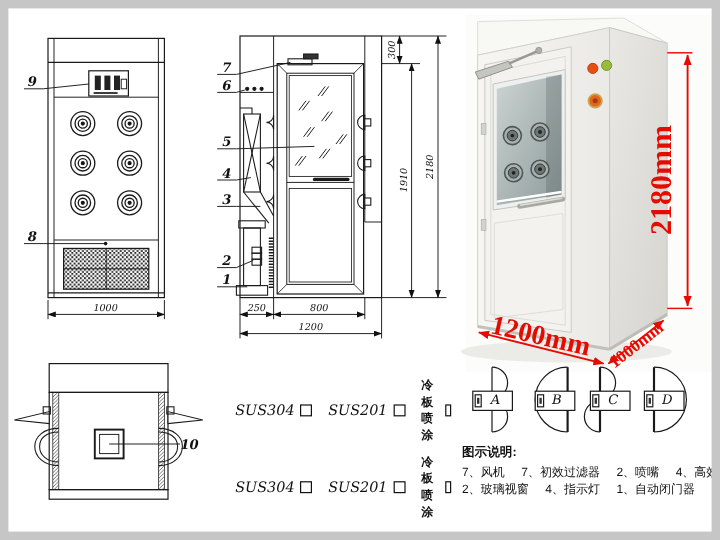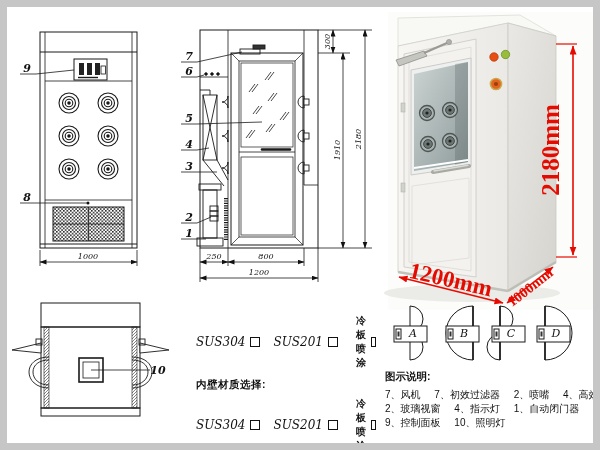--- a/index.html
+++ b/index.html
@@ -12,21 +12,21 @@
   
   .dimtxt{font:italic 8px "DejaVu Serif",serif;fill:#111;}
   .callout{font:italic bold 11px "DejaVu Serif",serif;fill:#111;}
   .doorletter{font:italic 11px "DejaVu Serif",serif;fill:#111;}
   .reddim{font-family:"Liberation Serif",serif;font-weight:bold;fill:#e60b00;}
 
   
   #materials{left:196px;top:314px;width:190px;color:#111;}
   .mat-title{font-size:10.5px;font-weight:bold;margin:0 0 5px 0;letter-spacing:.5px;}
   .mat-row{display:flex;align-items:center;margin:0 0 8px 0;}
-  .mat-opt{display:flex;align-items:center;margin-right:13px;text-align:right;}
+  .mat-opt{display:flex;align-items:center;margin-right:13px;}
   .mat-opt .sus{font:italic 12px "DejaVu Serif",serif;}
   .mat-opt .cn{font-size:10px;font-weight:bold;}
   .cbx{display:inline-block;width:8px;height:8px;border:1.5px solid #111;margin-left:5px;}
 
   
   #legend{left:385px;top:370px;width:208px;color:#111;}
   .leg-title{font-size:10.5px;font-weight:bold;margin:0 0 4px 0;}
   .leg-line{font-size:10px;line-height:14px;white-space:nowrap;}
   .leg-line span{margin-right:11px;}
 </style>
@@ -397,21 +397,20 @@
       </span>
     <span class="mat-opt">
         <span class="sus">SUS201</span>
         <span class="cbx"></span>
       </span>
     <span class="mat-opt">
         <span class="cn">冷板喷涂</span>
         <span class="cbx"></span>
       </span>
   </div>
-  <div class="mat-title">内壁材质选择:</div>
   <div class="mat-row">
     <span class="mat-opt">
         <span class="sus">SUS304</span>
         <span class="cbx"></span>
       </span>
     <span class="mat-opt">
         <span class="sus">SUS201</span>
         <span class="cbx"></span>
       </span>
     <span class="mat-opt">
@@ -429,17 +428,13 @@
     <span>7、初效过滤器</span>
     <span>2、喷嘴</span>
     <span>4、高效过滤器</span>
   </div>
   <div class="leg-line">
     <span>2、玻璃视窗</span>
     <span>4、指示灯</span>
     <span>1、自动闭门器</span>
     <span>8、红外线感应器</span>
   </div>
-  <div class="leg-line">
-    <span>9、控制面板</span>
-    <span>10、照明灯</span>
-  </div>
 </div>
 
 </body></html>

